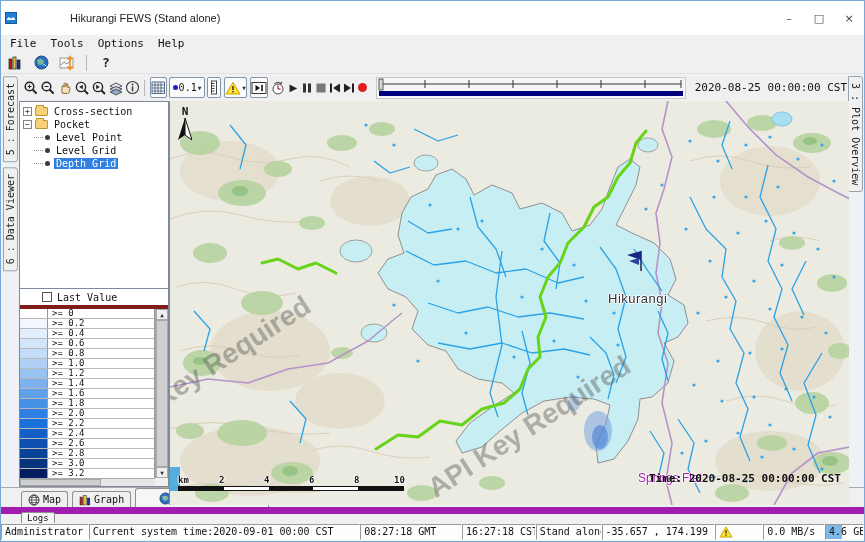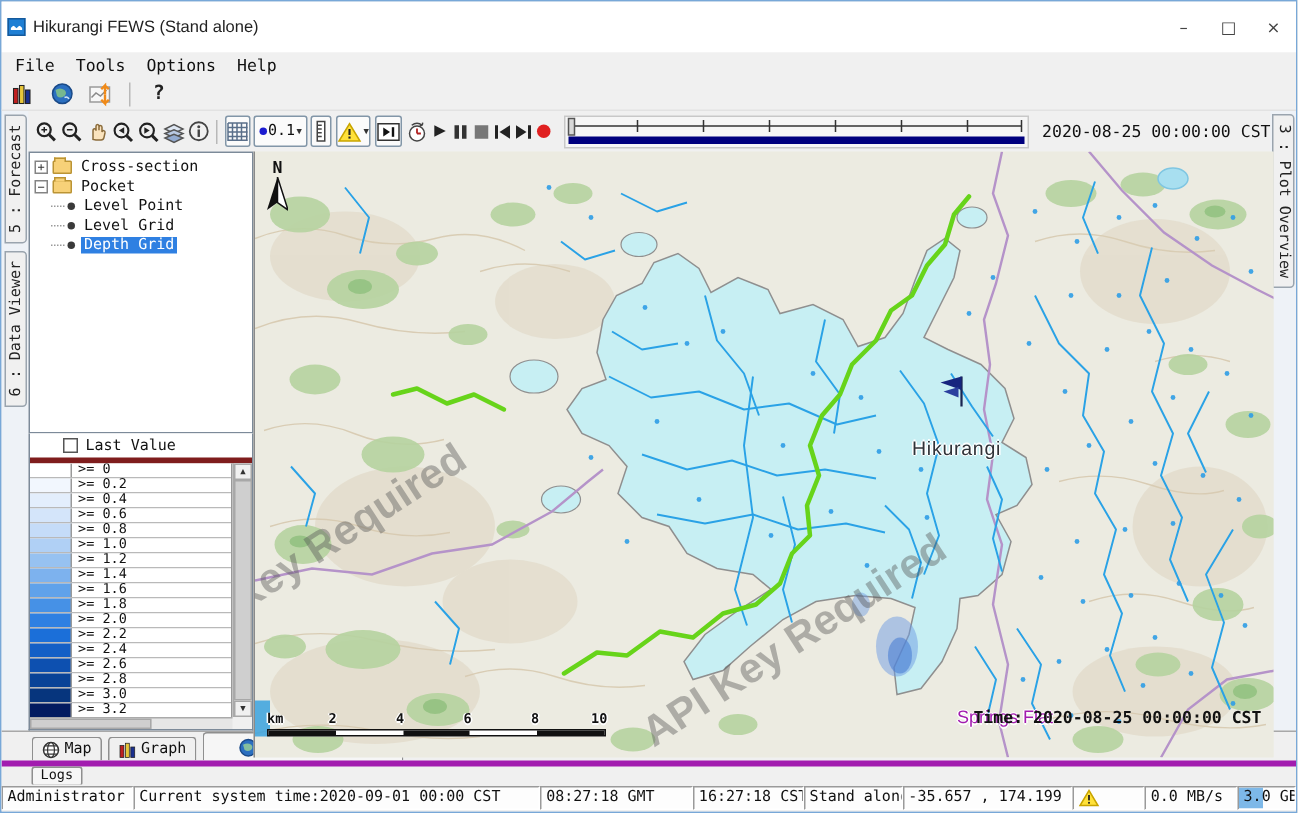--- a/index.html
+++ b/index.html
@@ -1,21 +1,21 @@
 <!DOCTYPE html>
 <html><head>
 <meta charset="utf-8">
 <style>
   * { margin:0; padding:0; box-sizing:border-box; }
   html,body { width:865px; height:542px; }
   body { font-family:"DejaVu Sans Mono", monospace; font-size:11px; color:#111; background:#f0f0f0; }
   .window { width:865px; height:542px; display:flex; flex-direction:column; border:1px solid #78a8d8; background:#f0f0f0; overflow:hidden; }
 
   
-  .titlebar { height:34px; background:#fff; display:flex; align-items:center; padding-left:4px; flex:0 0 auto; }
+  .titlebar { height:34px; background:#fff; display:flex; align-items:center; padding-left:4px; flex:0 0 auto;gap:48px; }
   .app-icon { width:12px; height:12px; background:#1f7fd4; border:1px solid #155a9c; margin-right:5px; position:relative; }
   .app-icon::after { content:""; position:absolute; left:1px; top:4px; width:8px; height:3px; background:#fff; clip-path:polygon(0 60%,25% 0,50% 60%,75% 0,100% 60%,100% 100%,0 100%); }
   .title-text { font-family:"Liberation Sans", sans-serif; font-size:11px; color:#222; }
   .win-controls { margin-left:auto; display:flex; height:100%; }
   .win-btn { width:30px; display:flex; align-items:center; justify-content:center; font-size:11px; color:#444; font-family:"DejaVu Sans", sans-serif; }
 
   
   .menubar { height:17px; background:#f0f0f0; display:flex; align-items:center; padding-left:2px; flex:0 0 auto; }
   .menu-item { padding:0 7px; font-size:11px; color:#111; }
 
@@ -98,21 +98,21 @@
   .scale-segments { display:flex; height:5px; border:1px solid #111; background:#fff; }
   .scale-segments i { flex:1 1 auto; }
   .scale-segments i:nth-child(odd) { background:#111; }
   .flag-marker { position:absolute; left:452px; top:148px; z-index:4; }
 
   
   .bottomtabs { height:20px; background:#f0f0f0; border-top:1px solid #a8a8a8; display:flex; align-items:flex-end; padding-left:20px; gap:4px; flex:0 0 auto; }
   .btab { display:flex; align-items:center; gap:3px; height:16px; padding:0 6px; background:#f0f0f0; border:1px solid #8f8f8f; border-bottom:none; border-radius:3px 3px 0 0; font-size:10px; }
   .btab.active { height:19px; background:#f6f6f6; padding:0 23px; }
   .tab-ctl { font-family:"DejaVu Sans", sans-serif; font-size:10px; color:#222; margin-left:2px; }
-  .logsrow { height:16px; background:#f0f0f0; border-top:4px solid #a21caf; display:flex; align-items:center; padding-left:20px; flex:0 0 auto; }
+  .logsrow { height:16px; background:#f0f0f0; border-top:7px solid #a21caf; display:flex; align-items:center; padding-left:20px; flex:0 0 auto; }
   .logs-btn { height:13px; padding:0 5px; border:1px solid #8f8f8f; border-radius:2px; background:#f6f6f6; font-size:9px; line-height:11px; }
 
   
   .statusbar { height:18px; display:flex; background:#f0f0f0; flex:0 0 auto; }
   .cell { height:16px; margin-top:1px; border:1px solid; border-color:#9a9a9a #fff #fff #9a9a9a; background:#fdfdfd; font-size:10px; line-height:14px; padding-left:3px; white-space:nowrap; overflow:hidden; position:relative; }
   .memfill { position:absolute; left:0; top:0; bottom:0; width:42%; background:#7db8e8; }
   .memtext { position:relative; z-index:1; }
 </style>
 </head>
 <body>
@@ -737,16 +737,16 @@
     <span class="cell" style="width:48px; display:flex; align-items:center;">
       <svg width="14" height="12">
           <path d="M7,1 L13,11 L1,11 Z" fill="#ffe13a" stroke="#c9a500"></path>
           <rect x="6.4" y="4" width="1.2" height="3.6" fill="#222"></rect>
           <rect x="6.4" y="8.6" width="1.2" height="1.2" fill="#222"></rect>
         </svg>
     </span>
     <span class="cell" style="width:62px">0.0 MB/s</span>
     <span class="cell" style="width:39px">
       <span class="memfill"></span>
-      <span class="memtext">3.0 GB</span>
+      <span class="memtext">4.6 GB</span>
     </span>
   </div>
 </div>
 
 </body></html>

